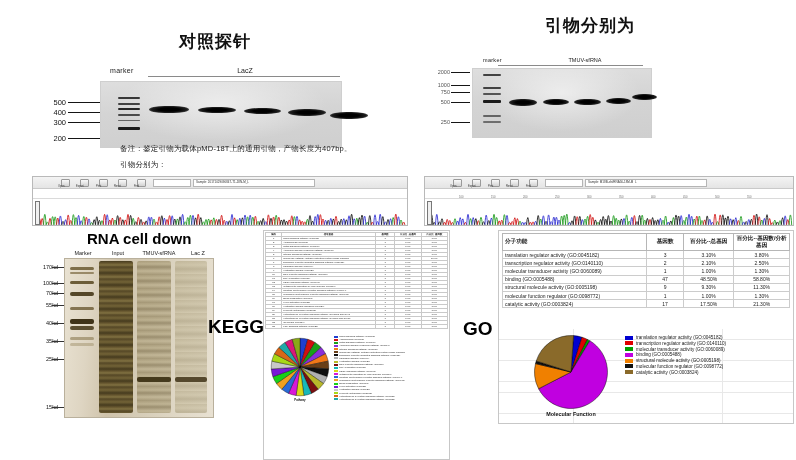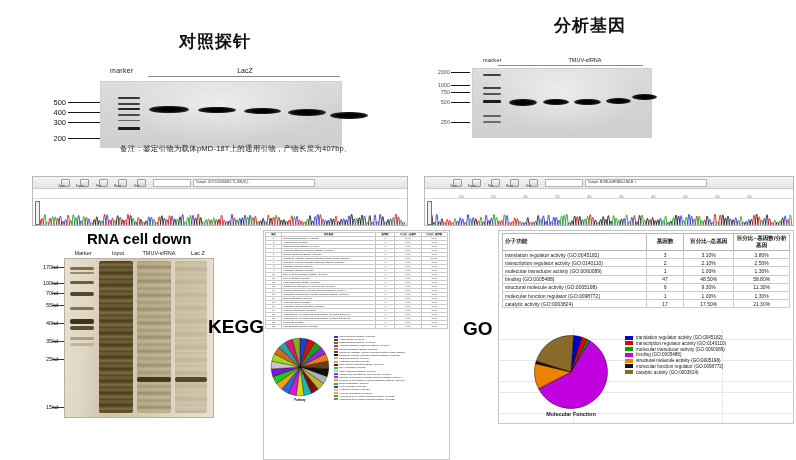--- a/index.html
+++ b/index.html
@@ -158,21 +158,21 @@
   <div class="mw-lab" style="left:42px;top:92px;width:24px;">400</div>
   <div class="mw-line" style="left:68px;top:96px;width:32px;"></div>
   <div class="mw-lab" style="left:42px;top:102px;width:24px;">300</div>
   <div class="mw-line" style="left:68px;top:106px;width:32px;"></div>
   <div class="mw-lab" style="left:42px;top:118px;width:24px;">200</div>
   <div class="mw-line" style="left:68px;top:122px;width:32px;"></div>
 </div>
 
 <div class="panel" style="left:420px;top:0px;width:376px;height:148px;">
 
-  <div class="cn-title" style="position:absolute;left:100px;top:14px;width:140px;">分析基因</div>
+  <div class="cn-title" style="position:absolute;left:100px;top:14px;width:140px;">引物分别为</div>
 
   <div class="gel-marker-lab" style="left:63px;top:57px;font-size:5.5px;">marker</div>
   <div class="gel-lane-lab" style="left:95px;top:57px;width:140px;font-size:5.5px;">TMUV-sfRNA</div>
   <div class="gel-underline" style="left:78px;top:65px;width:145px;"></div>
 
   <div class="gel-box" style="left:52px;top:68px;width:178px;height:68px;">
     <div class="ladder-tick" style="left:10px;top:5px;width:18px;height:1.8px;opacity:.8;"></div>
     <div class="ladder-tick" style="left:10px;top:18px;width:18px;height:1.8px;opacity:.8;"></div>
     <div class="ladder-tick" style="left:10px;top:24px;width:18px;height:1.6px;opacity:.7;"></div>
     <div class="ladder-tick" style="left:10px;top:31px;width:18px;height:2.6px;opacity:1;"></div>
@@ -193,20 +193,21 @@
   <div class="mw-lab" style="left:6px;top:89px;width:24px;font-size:5.5px;color:#555;">750</div>
   <div class="mw-line" style="left:31px;top:92px;width:19px;height:1px;"></div>
   <div class="mw-lab" style="left:6px;top:99px;width:24px;font-size:5.5px;color:#555;">500</div>
   <div class="mw-line" style="left:31px;top:102px;width:19px;height:1px;"></div>
   <div class="mw-lab" style="left:6px;top:119px;width:24px;font-size:5.5px;color:#555;">250</div>
   <div class="mw-line" style="left:31px;top:122px;width:19px;height:1px;"></div>
 </div>
 
 <div class="panel" style="left:120px;top:143px;width:400px;">
   <div class="caption">备注：鉴定引物为载体pMD-18T上的通用引物，产物长度为407bp。</div>
+  <div class="caption" style="margin-top:5px;">引物分别为：</div>
 </div>
 
 <div class="chrom" style="left:32px;top:176px;width:374px;height:48px;">
   <div class="chrom-toolbar">
     <div class="tb-btn" style="left:28px;"></div>
     <div class="tb-btn-cap" style="left:25px;">Open</div>
     <div class="tb-btn" style="left:47px;"></div>
     <div class="tb-btn-cap" style="left:43px;">Export</div>
     <div class="tb-btn" style="left:66px;"></div>
     <div class="tb-btn-cap" style="left:63px;">Print</div>

